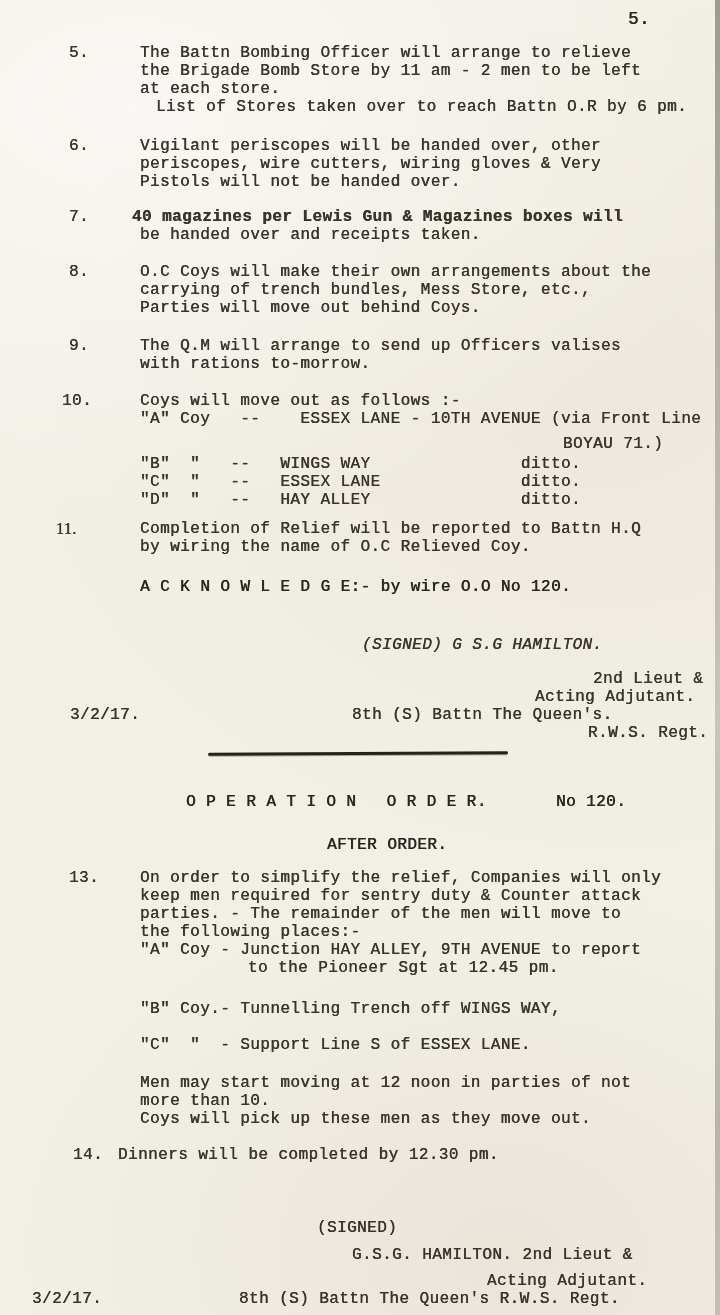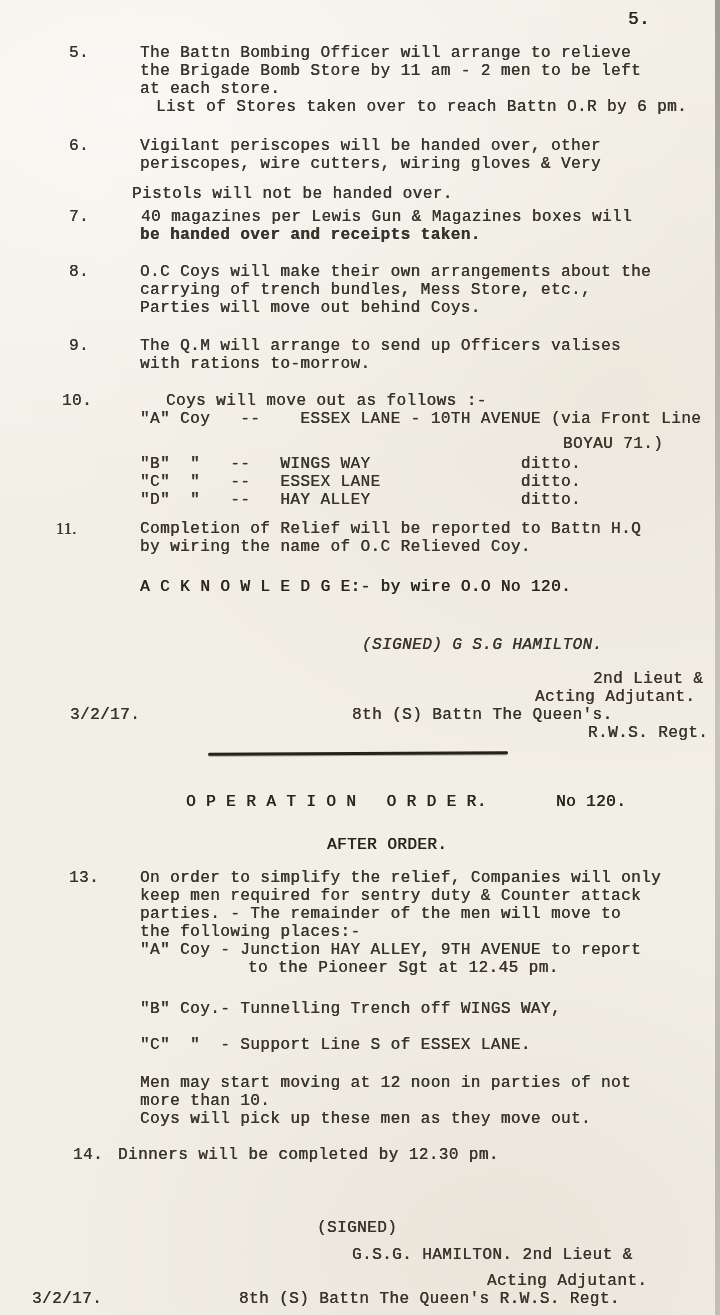--- a/index.html
+++ b/index.html
@@ -63,33 +63,33 @@
   <div class="text-layer">
       <div class="tline dark pagenum" style="left: 628px; top: 10px;">5.</div>
       <div class="tline" style="left: 69px; top: 44px;">5.</div>
       <div class="tline" style="left: 140px; top: 44px;">The Battn Bombing Officer will arrange to relieve</div>
       <div class="tline" style="left: 140px; top: 62px;">the Brigade Bomb Store by 11 am - 2 men to be left</div>
       <div class="tline" style="left: 140px; top: 80px;">at each store.</div>
       <div class="tline" style="left: 156px; top: 98px;">List of Stores taken over to reach Battn O.R by 6 pm.</div>
       <div class="tline" style="left: 69px; top: 137px;">6.</div>
       <div class="tline" style="left: 140px; top: 137px;">Vigilant periscopes will be handed over, other</div>
       <div class="tline" style="left: 140px; top: 155px;">periscopes, wire cutters, wiring gloves &amp; Very</div>
-      <div class="tline" style="left: 132px; top: 173px; margin-top: 12px;">Pistols will not be handed over.</div>
+      <div class="tline" style="left: 140px; top: 173px;">Pistols will not be handed over.</div>
       <div class="tline" style="left: 69px; top: 208px;">7.</div>
-      <div class="tline" style="left: 141px; top: 208px;">40 magazines per Lewis Gun &amp; Magazines boxes will</div>
-      <div class="tline" style="left: 140px; top: 226px; font-weight: bold;">be handed over and receipts taken.</div>
+      <div class="tline" style="left: 132px; top: 208px; font-weight: bold;">40 magazines per Lewis Gun &amp; Magazines boxes will</div>
+      <div class="tline" style="left: 140px; top: 226px;">be handed over and receipts taken.</div>
       <div class="tline" style="left: 69px; top: 263px;">8.</div>
       <div class="tline" style="left: 140px; top: 263px;">O.C Coys will make their own arrangements about the</div>
       <div class="tline" style="left: 140px; top: 281px;">carrying of trench bundles, Mess Store, etc.,</div>
       <div class="tline" style="left: 140px; top: 299px;">Parties will move out behind Coys.</div>
       <div class="tline" style="left: 69px; top: 337px;">9.</div>
       <div class="tline" style="left: 140px; top: 337px;">The Q.M will arrange to send up Officers valises</div>
       <div class="tline" style="left: 140px; top: 355px;">with rations to-morrow.</div>
       <div class="tline" style="left: 62px; top: 392px;">10.</div>
-      <div class="tline" style="left: 140px; top: 392px; margin-left: 26px;">Coys will move out as follows :-</div>
+      <div class="tline" style="left: 140px; top: 392px;">Coys will move out as follows :-</div>
       <div class="tline" style="left: 140px; top: 410px;">"A" Coy   --    ESSEX LANE - 10TH AVENUE (via Front Line</div>
       <div class="tline" style="left: 563px; top: 435px;">BOYAU 71.)</div>
       <div class="tline" style="left: 140px; top: 455px;">"B"  "   --   WINGS WAY               ditto.</div>
       <div class="tline" style="left: 140px; top: 473px;">"C"  "   --   ESSEX LANE              ditto.</div>
       <div class="tline" style="left: 140px; top: 491px;">"D"  "   --   HAY ALLEY               ditto.</div>
       <div class="tline" style="left: 56px; top: 520px; font-family: Liberation Serif, serif;">11.</div>
       <div class="tline" style="left: 140px; top: 520px;">Completion of Relief will be reported to Battn H.Q</div>
       <div class="tline" style="left: 140px; top: 538px;">by wiring the name of O.C Relieved Coy.</div>
       <div class="tline dark" style="left: 140px; top: 578px;">A C K N O W L E D G E:- by wire O.O No 120.</div>
       <div class="tline" style="left: 362px; top: 636px; font-style: italic;">(SIGNED) G S.G HAMILTON.</div>

